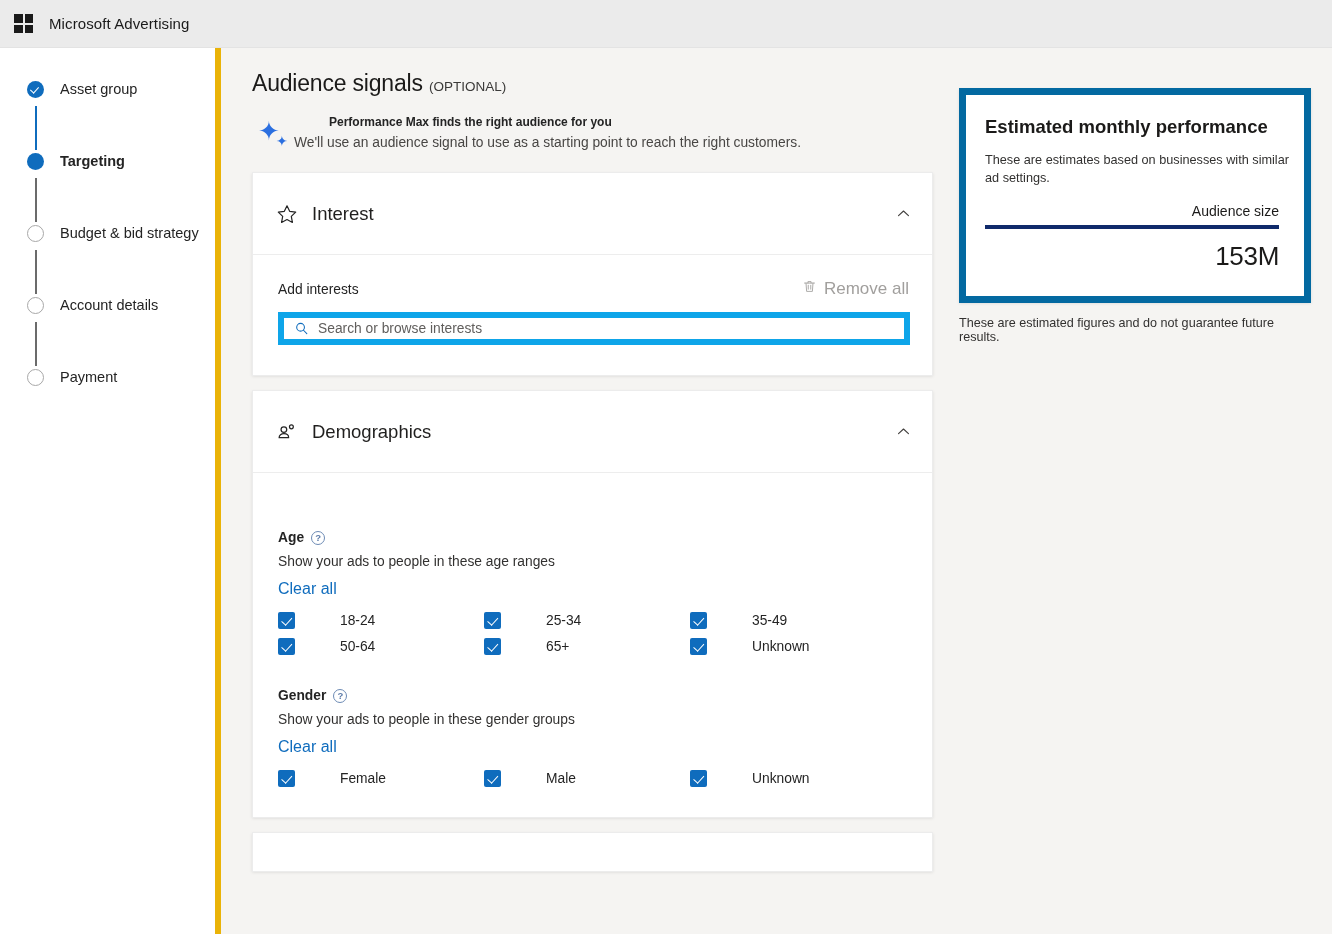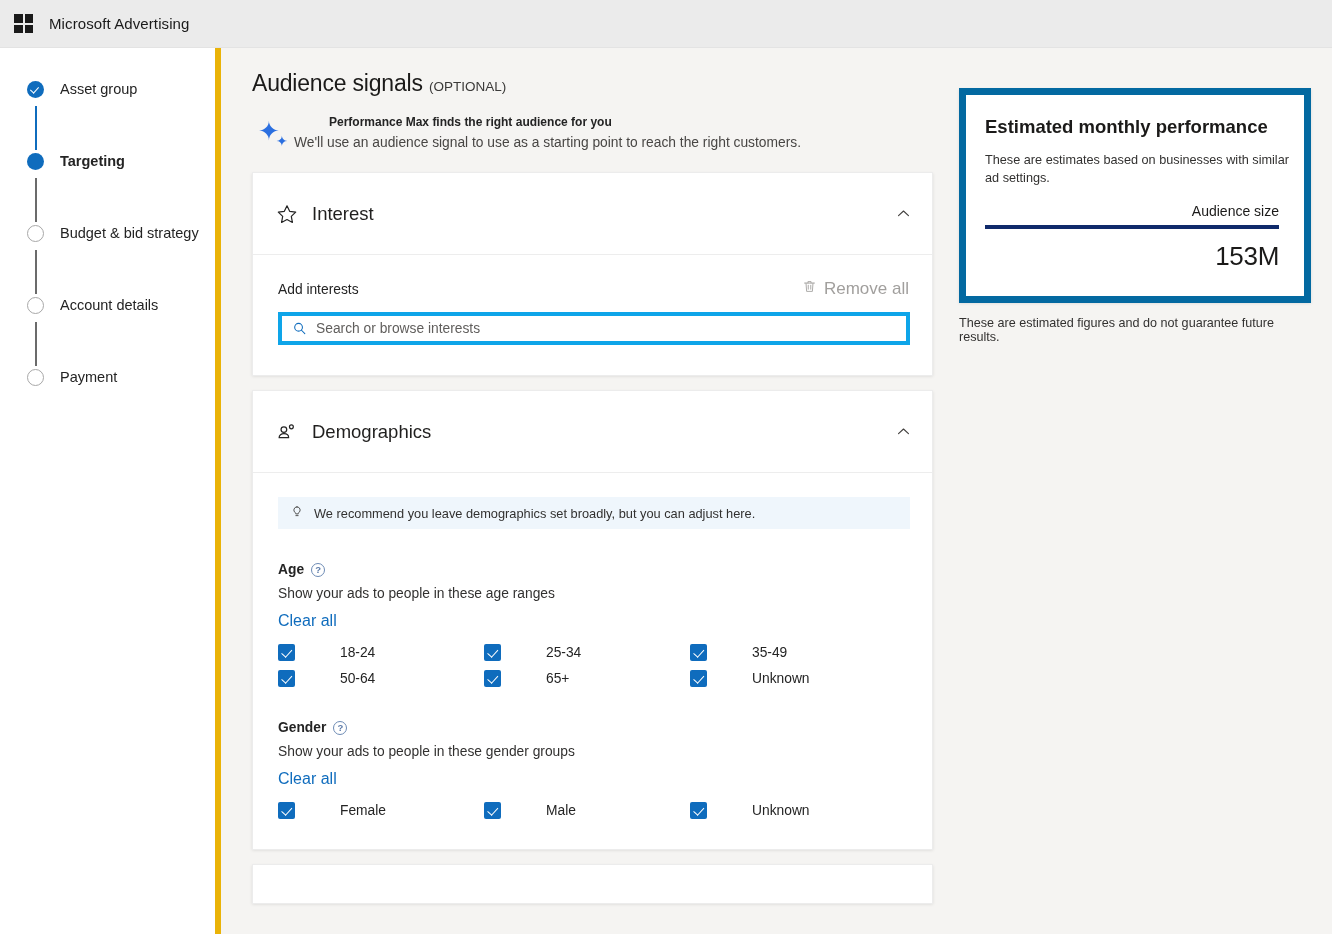--- a/index.html
+++ b/index.html
@@ -84,21 +84,21 @@
   .card-title { font-size: 18.5px; color: #201f1e; margin-left: 8px; flex: 1; }
   .chev { color: #43413f; display: flex; align-items: center; }
 
   .card-body { padding: 24px 23px 30px 25px; }
 
   .row-between { display: flex; align-items: center; justify-content: space-between; }
   .field-label { font-size: 13.8px; color: #242424; }
   .remove-all { display: flex; align-items: center; gap: 7px; color: #a19f9d; font-size: 17px; cursor: pointer; }
 
   .search-box {
-    margin-top: 13px; height: 33px; border: 4px solid #0ea5e9; background: #fff;
+    margin-top: 13px; height: 33px; border: 6px solid #0ea5e9; background: #fff;
     display: flex; align-items: center; padding: 0 10px; width: 632px;
   }
   .search-box .mag { color: #0f6cbd; display: flex; align-items: center; }
   .search-box input {
     border: none; outline: none; flex: 1; font-size: 13.8px; color: #323130;
     margin-left: 9px; font-family: "Liberation Sans", sans-serif; background: transparent;
   }
   .search-box input::placeholder { color: #605e5c; }
 
   .tip-banner {
@@ -268,29 +268,20 @@
             </div>
             <div class="card-title">Demographics</div>
             <div class="chev">
               <svg width="17" height="17" viewBox="0 0 24 24" fill="none" stroke="#43413f" stroke-width="1.6" stroke-linecap="round" stroke-linejoin="round">
                 <polyline points="5,15 12,8.5 19,15"></polyline>
               </svg>
             </div>
           </div>
           <div class="card-body">
 
-            <div class="tip-banner">
-              <span>
-                <svg width="14" height="14" viewBox="0 0 24 24" fill="none" stroke="#323130" stroke-width="1.4" stroke-linecap="round" stroke-linejoin="round">
-                  <path d="M12 3.2a5.4 5.4 0 0 0-3.1 9.8c.6.5.9 1.1.9 1.8v.5h4.4v-.5c0-.7.3-1.3.9-1.8A5.4 5.4 0 0 0 12 3.2z"></path>
-                  <line x1="10.1" y1="18.2" x2="13.9" y2="18.2"></line>
-                </svg>
-              </span>
-              <span>We recommend you leave demographics set broadly, but you can adjust here.</span>
-            </div>
 
             <div class="group">
               <div class="group-title">
                 <span>Age</span>
                 <span class="help-icon">?</span>
               </div>
               <div class="group-desc">Show your ads to people in these age ranges</div>
               <div class="clear-all">Clear all</div>
               <div class="cb-grid">
                 <div class="cb-item">

